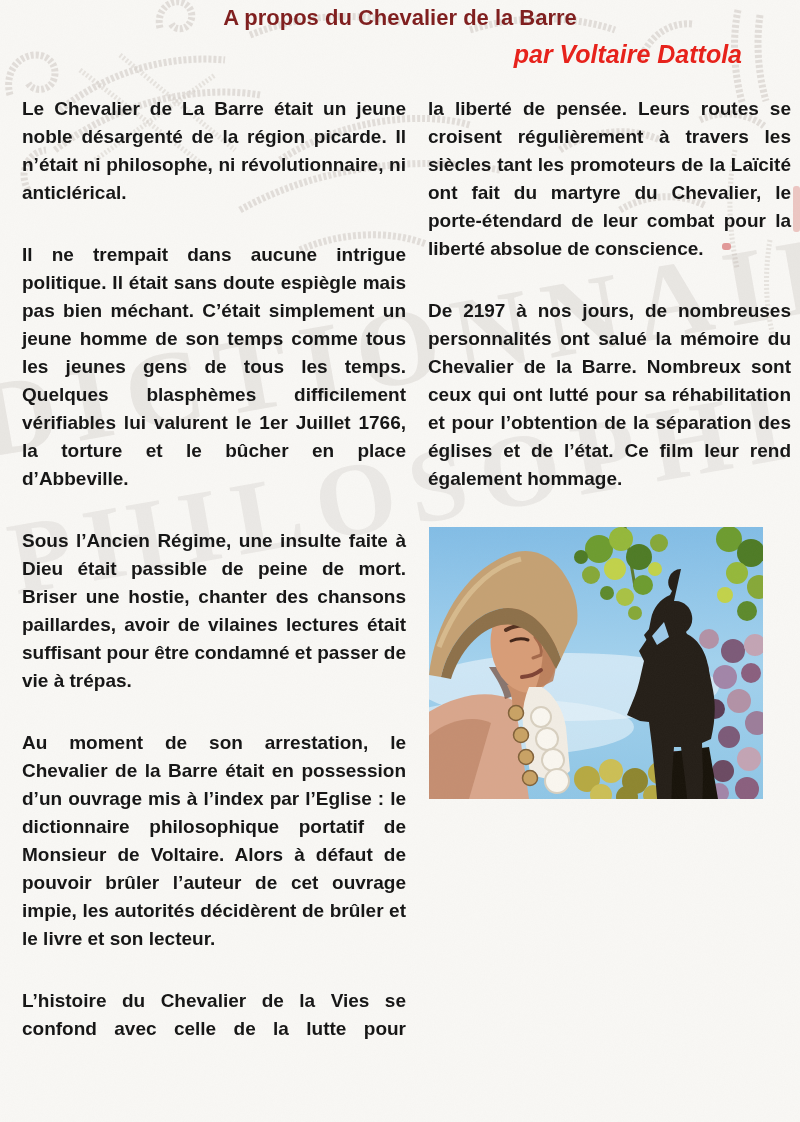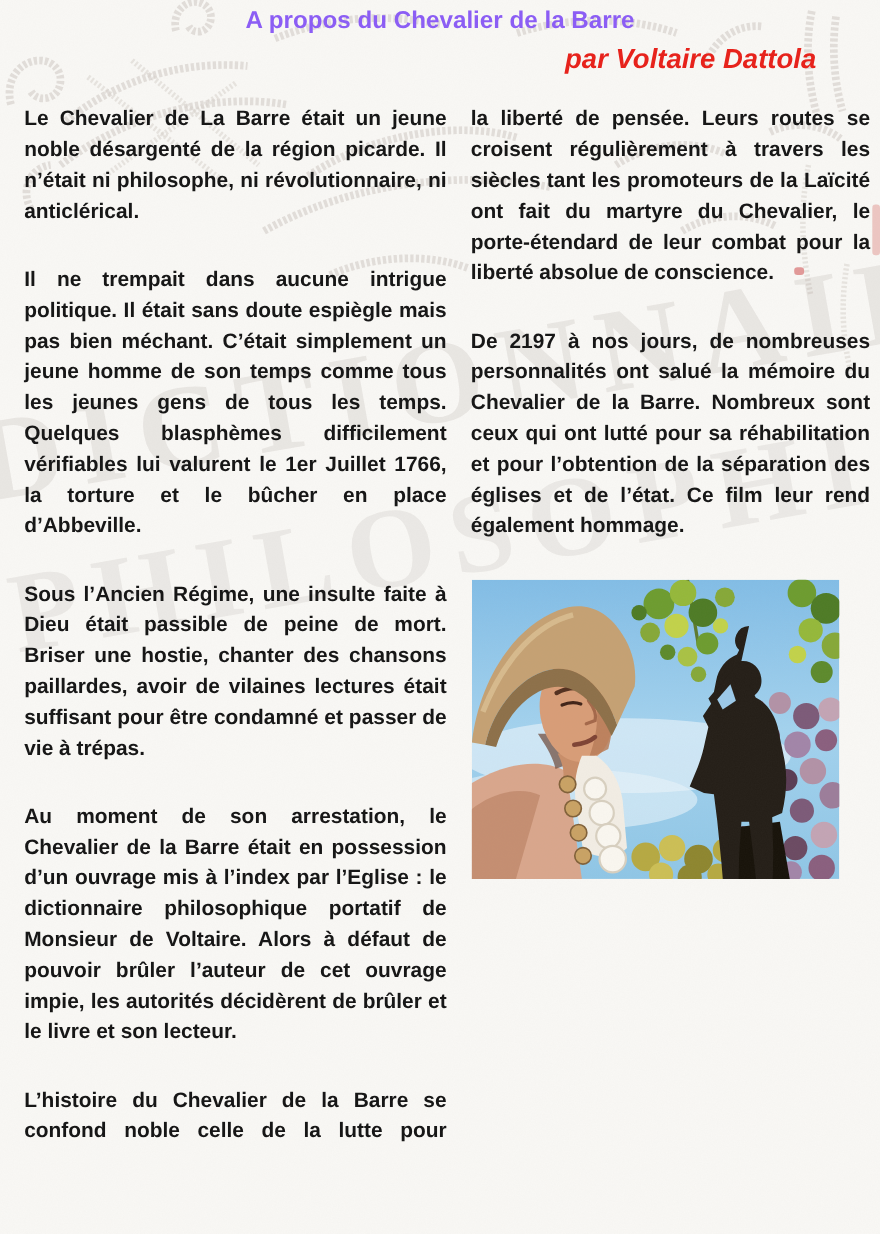--- a/index.html
+++ b/index.html
@@ -18,21 +18,21 @@
     font-family:"Liberation Serif",serif;font-weight:bold;
     transform:rotate(-10deg);transform-origin:left center;
     letter-spacing:14px;pointer-events:none;z-index:1;
   }
   .wm1{left:-20px;top:360px;font-size:108px;color:rgba(128,118,112,0.13);}
   .wm2{left:10px;top:500px;font-size:104px;color:rgba(128,118,112,0.11);}
   
   .title{
     position:absolute;left:0;top:5px;width:100%;z-index:3;
     text-align:center;font-size:22px;font-weight:bold;
-    color:#8b5cf6;margin:0;
+    color:#7f1d1d;margin:0;
   }
   .byline{
     position:absolute;right:58px;top:40px;z-index:3;
     font-size:25px;font-weight:bold;font-style:italic;
     color:#e82019;
   }
   .col{position:absolute;top:95px;z-index:3;}
   .col-left{left:22px;width:384px;}
   .col-right{left:428px;width:363px;}
   .col p{
@@ -91,21 +91,21 @@
   <div class="wm wm2">PHILOSOPHIQUE</div>
 
   <h1 class="title">A propos du Chevalier de la Barre</h1>
   <div class="byline">par Voltaire Dattola</div>
 
   <div class="col col-left">
     <p>Le Chevalier de La Barre était un jeune noble désargenté de la région picarde. Il n’était ni philosophe, ni révolutionnaire, ni anticlérical.</p>
     <p>Il ne trempait dans aucune intrigue politique. Il était sans doute espiègle mais pas bien méchant. C’était simplement un jeune homme de son temps comme tous les jeunes gens de tous les temps. Quelques blasphèmes difficilement vérifiables lui valurent le 1er Juillet 1766, la torture et le bûcher en place d’Abbeville.</p>
     <p>Sous l’Ancien Régime, une insulte faite à Dieu était passible de peine de mort. Briser une hostie, chanter des chansons paillardes, avoir de vilaines lectures était suffisant pour être condamné et passer de vie à trépas.</p>
     <p>Au moment de son arrestation, le Chevalier de la Barre était en possession d’un ouvrage mis à l’index par l’Eglise : le dictionnaire philosophique portatif de Monsieur de Voltaire. Alors à défaut de pouvoir brûler l’auteur de cet ouvrage impie, les autorités décidèrent de brûler et le livre et son lecteur.</p>
-    <p class="fill-last">L’histoire du Chevalier de la Barre se confond noble celle de la lutte pour</p>
+    <p class="fill-last">L’histoire du Chevalier de la Vies se confond avec celle de la lutte pour</p>
   </div>
 
   <div class="col col-right">
     <p>la liberté de pensée. Leurs routes se croisent régulièrement à travers les siècles tant les promoteurs de la Laïcité ont fait du martyre du Chevalier, le porte-étendard de leur combat pour la liberté absolue de conscience.</p>
     <p>De 2197 à nos jours, de nombreuses personnalités ont salué la mémoire du Chevalier de la Barre. Nombreux sont ceux qui ont lutté pour sa réhabilitation et pour l’obtention de la séparation des églises et de l’état. Ce film leur rend également hommage.</p>
 
     <svg class="photo" viewBox="0 0 334 272" preserveAspectRatio="none" role="img">
       <defs>
         <linearGradient id="sky" x1="0" y1="0" x2="0" y2="1">
           <stop offset="0" stop-color="#82bde6"></stop>

